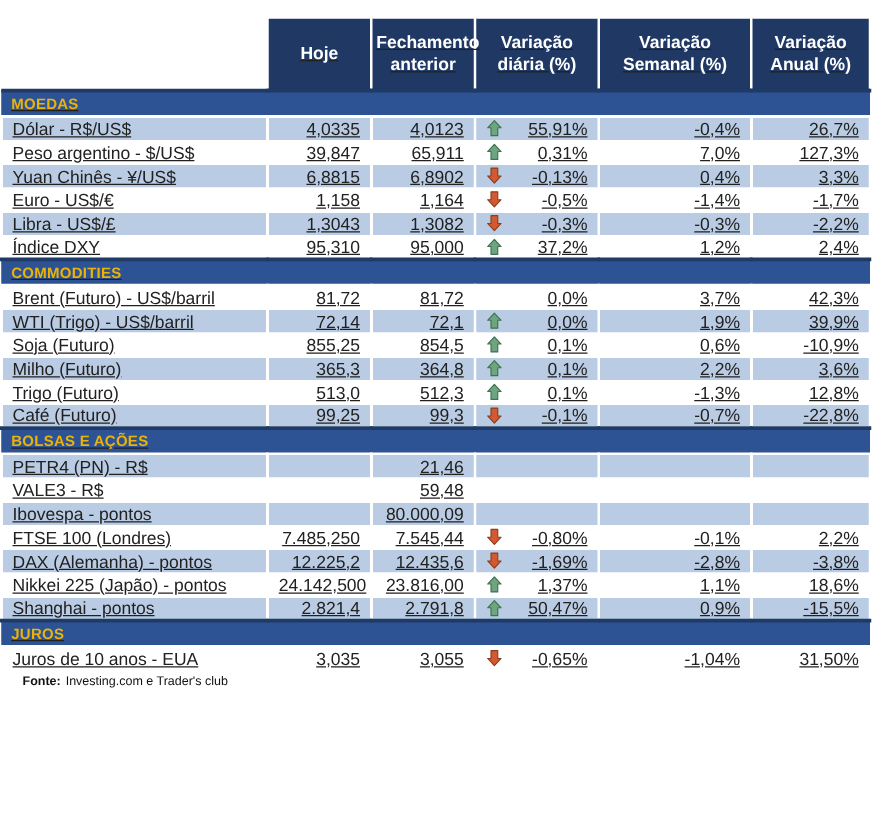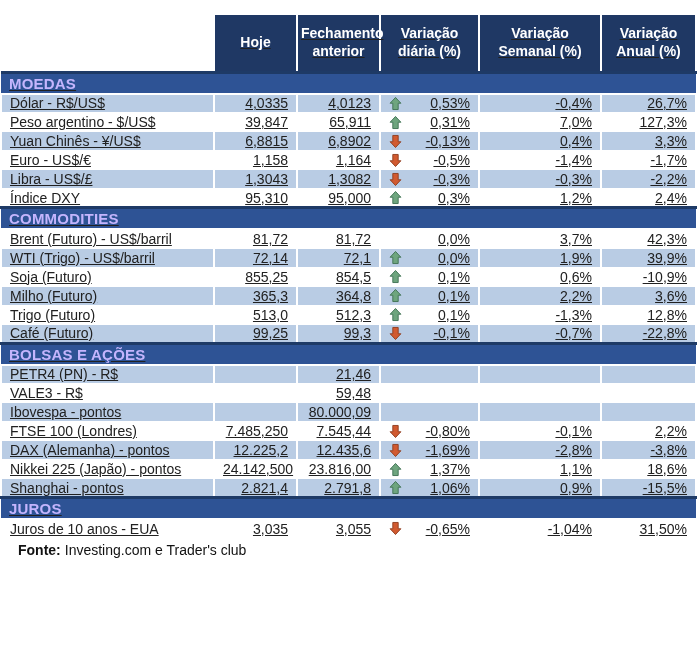--- a/index.html
+++ b/index.html
@@ -52,23 +52,23 @@
   }
   thead th.corner{
     background:#fff;
     border:none;
   }
 
   tr.section-row td{
     background:var(--section-bg);
     border-top:3px solid var(--section-border);
     border-bottom:2px solid #fff;
-    color:#c4b5fd;
+    color:#eab308;
     font-weight:bold;
-    font-size:15px;
+    font-size:12px;
     height:21px;
     padding:1px 0 1px 8px;
     letter-spacing:.2px;
   }
 
   tr.data-row td{
     height:19px;
     font-size:14px;
     border:1px solid #fff;
     border-left-width:2px;
@@ -99,21 +99,21 @@
   .arrow svg{width:13px;height:15px;display:block;}
   .arrow.none{visibility:hidden;}
   .arrow.up svg path{fill:var(--up-fill);stroke:var(--up-stroke);}
   .arrow.down svg{transform:rotate(180deg);}
   .arrow.down svg path{fill:var(--down-fill);stroke:var(--down-stroke);}
   .var-val{flex:1;text-align:right;}
 
   .fonte{
     margin-top:3px;
     padding-left:18px;
-    font-size:14px;
+    font-size:10px;
     color:#111;
   }
   .fonte-label{font-weight:bold;margin-right:4px;}
 </style>
 </head>
 <body>
 
 <div class="wrap">
   <table>
     <colgroup>
@@ -143,21 +143,21 @@
     <td class="c-label">Dólar - R$/US$</td>
     <td class="c-num">4,0335</td>
     <td class="c-num">4,0123</td>
     <td class="c-var">
       <div class="var-inner">
         <span class="arrow up">
           <svg viewBox="0 0 14 15" xmlns="http://www.w3.org/2000/svg">
             <path d="M7 1 L12.8 7.2 H9.9 V14 H4.1 V7.2 H1.2 Z" stroke-width="1" stroke-linejoin="round"></path>
           </svg>
         </span>
-        <span class="var-val">0,53%</span>
+        <span class="var-val">55,91%</span>
       </div>
     </td>
     <td class="c-num">-0,4%</td>
     <td class="c-num">26,7%</td>
   </tr>
 
   <tr class="data-row">
     <td class="c-label">Peso argentino - $/US$</td>
     <td class="c-num">39,847</td>
     <td class="c-num">65,911</td>
@@ -233,21 +233,21 @@
     <td class="c-label">Índice DXY</td>
     <td class="c-num">95,310</td>
     <td class="c-num">95,000</td>
     <td class="c-var">
       <div class="var-inner">
         <span class="arrow up">
           <svg viewBox="0 0 14 15" xmlns="http://www.w3.org/2000/svg">
             <path d="M7 1 L12.8 7.2 H9.9 V14 H4.1 V7.2 H1.2 Z" stroke-width="1" stroke-linejoin="round"></path>
           </svg>
         </span>
-        <span class="var-val">0,3%</span>
+        <span class="var-val">37,2%</span>
       </div>
     </td>
     <td class="c-num">1,2%</td>
     <td class="c-num">2,4%</td>
   </tr>
 
   <tr class="section-row">
     <td colspan="6">COMMODITIES</td>
   </tr>
 
@@ -477,21 +477,21 @@
     <td class="c-label">Shanghai - pontos</td>
     <td class="c-num">2.821,4</td>
     <td class="c-num">2.791,8</td>
     <td class="c-var">
       <div class="var-inner">
         <span class="arrow up">
           <svg viewBox="0 0 14 15" xmlns="http://www.w3.org/2000/svg">
             <path d="M7 1 L12.8 7.2 H9.9 V14 H4.1 V7.2 H1.2 Z" stroke-width="1" stroke-linejoin="round"></path>
           </svg>
         </span>
-        <span class="var-val">1,06%</span>
+        <span class="var-val">50,47%</span>
       </div>
     </td>
     <td class="c-num">0,9%</td>
     <td class="c-num">-15,5%</td>
   </tr>
 
   <tr class="section-row">
     <td colspan="6">JUROS</td>
   </tr>
 

